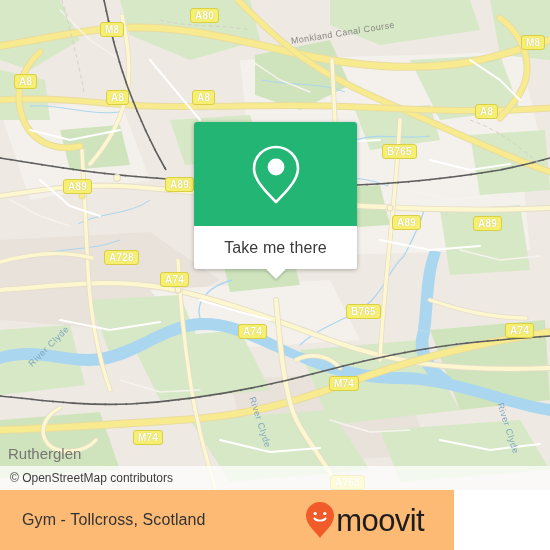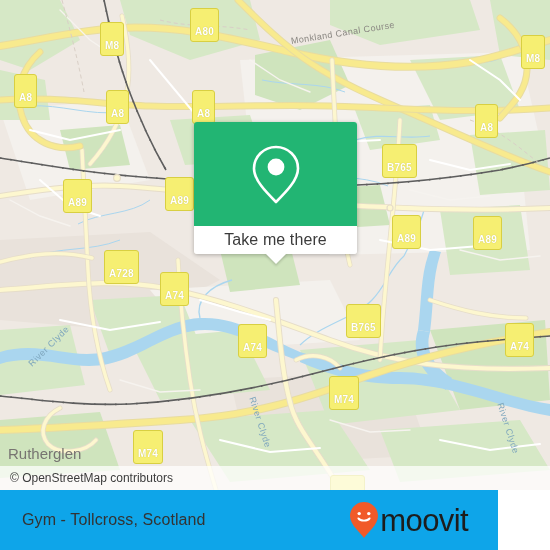--- a/index.html
+++ b/index.html
@@ -45,21 +45,21 @@
     box-sizing: border-box;
     background: #f6ef72;
     border: 1px solid #d8cf42;
     border-radius: 3px;
     color: #ffffff;
     font-family: "Liberation Sans", sans-serif;
     font-size: 10px;
     font-weight: bold;
     line-height: 13px;
     height: 15px;
-    padding: 16px 4px;
+    padding: 0 4px;
     text-align: center;
     white-space: nowrap;
     text-shadow: 0 0 1px rgba(120,112,20,0.45);
     letter-spacing: .2px;
   }
 
   
   .map-label {
     position: absolute;
     color: #6d6d6d;
@@ -96,21 +96,21 @@
   #callout-top {
     height: 104px;
     border-top-left-radius: 3px;
     border-top-right-radius: 3px;
     display: flex;
     align-items: center;
     justify-content: center;
   }
   #callout-bottom {
     position: relative;
-    height: 28px;
+    height: 43px;
     background: #ffffff;
     border-bottom-left-radius: 3px;
     border-bottom-right-radius: 3px;
     display: flex;
     align-items: center;
     justify-content: center;
   }
   #callout-label {
     font-family: "Liberation Sans", sans-serif;
     font-size: 16px;
@@ -147,23 +147,23 @@
     font-size: 12px;
     color: #3c3c3c;
     font-family: "Liberation Sans", sans-serif;
   }
 
   
   #footer {
     position: absolute;
     left: 0;
     top: 490px;
-    width: 498px;
+    width: 454px;
     height: 60px;
-    background: #0ea5e9;
+    background: #fdba74;
     display: flex;
     align-items: center;
     justify-content: space-between;
     z-index: 50;
   }
   #footer-title {
     padding-left: 22px;
     font-size: 16px;
     color: #333333;
     font-family: "Liberation Sans", sans-serif;

